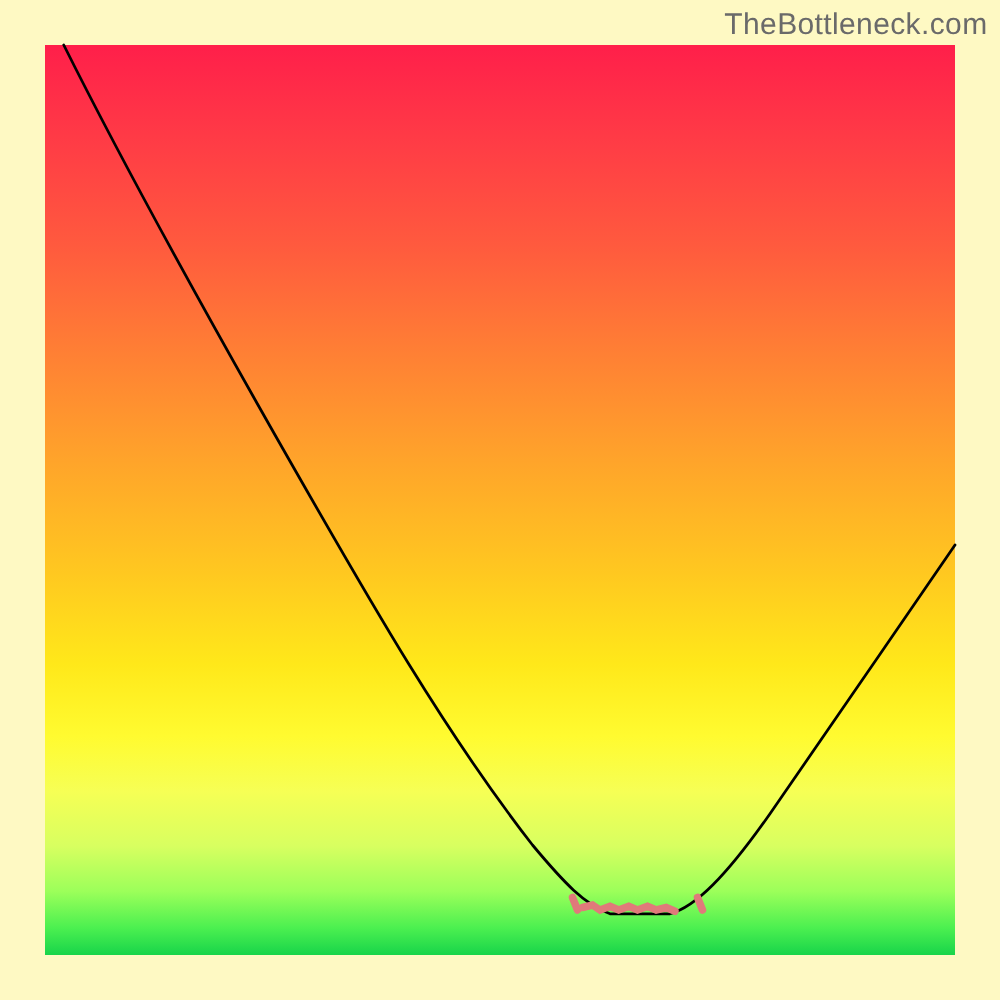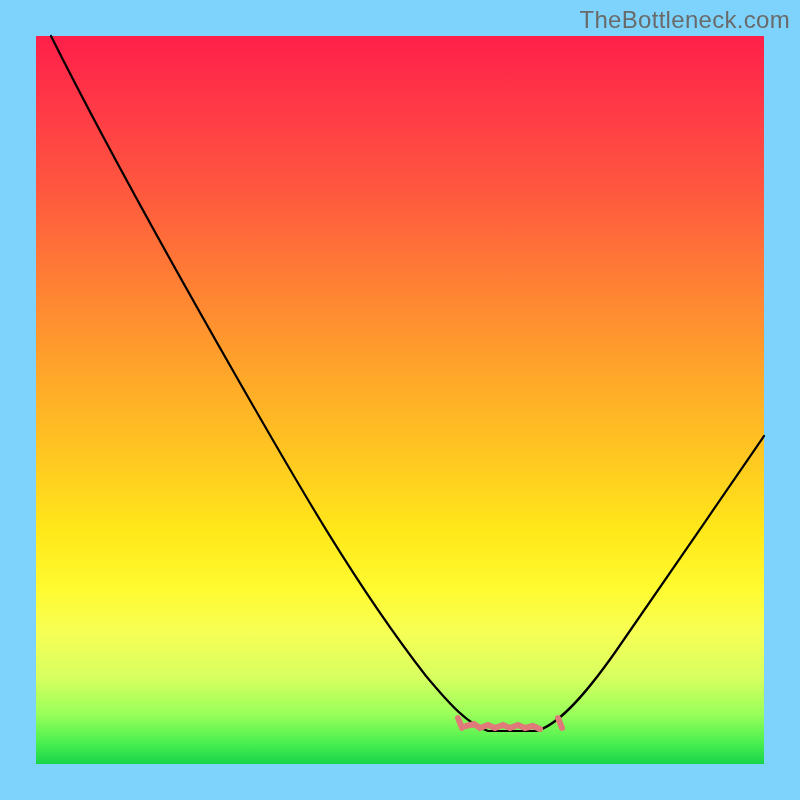--- a/index.html
+++ b/index.html
@@ -10,21 +10,21 @@
     background: #000;
     overflow: hidden;
     font-family: Arial, Helvetica, sans-serif;
   }
   .frame {
     position: absolute;
     left: 0;
     top: 0;
     width: 800px;
     height: 800px;
-    background: #7dd3fc;
+    background: #fef9c3;
   }
   .plot {
     position: absolute;
     left: 36px;
     top: 36px;
     width: 728px;
     height: 728px;
     
     background: linear-gradient(
       to bottom,

